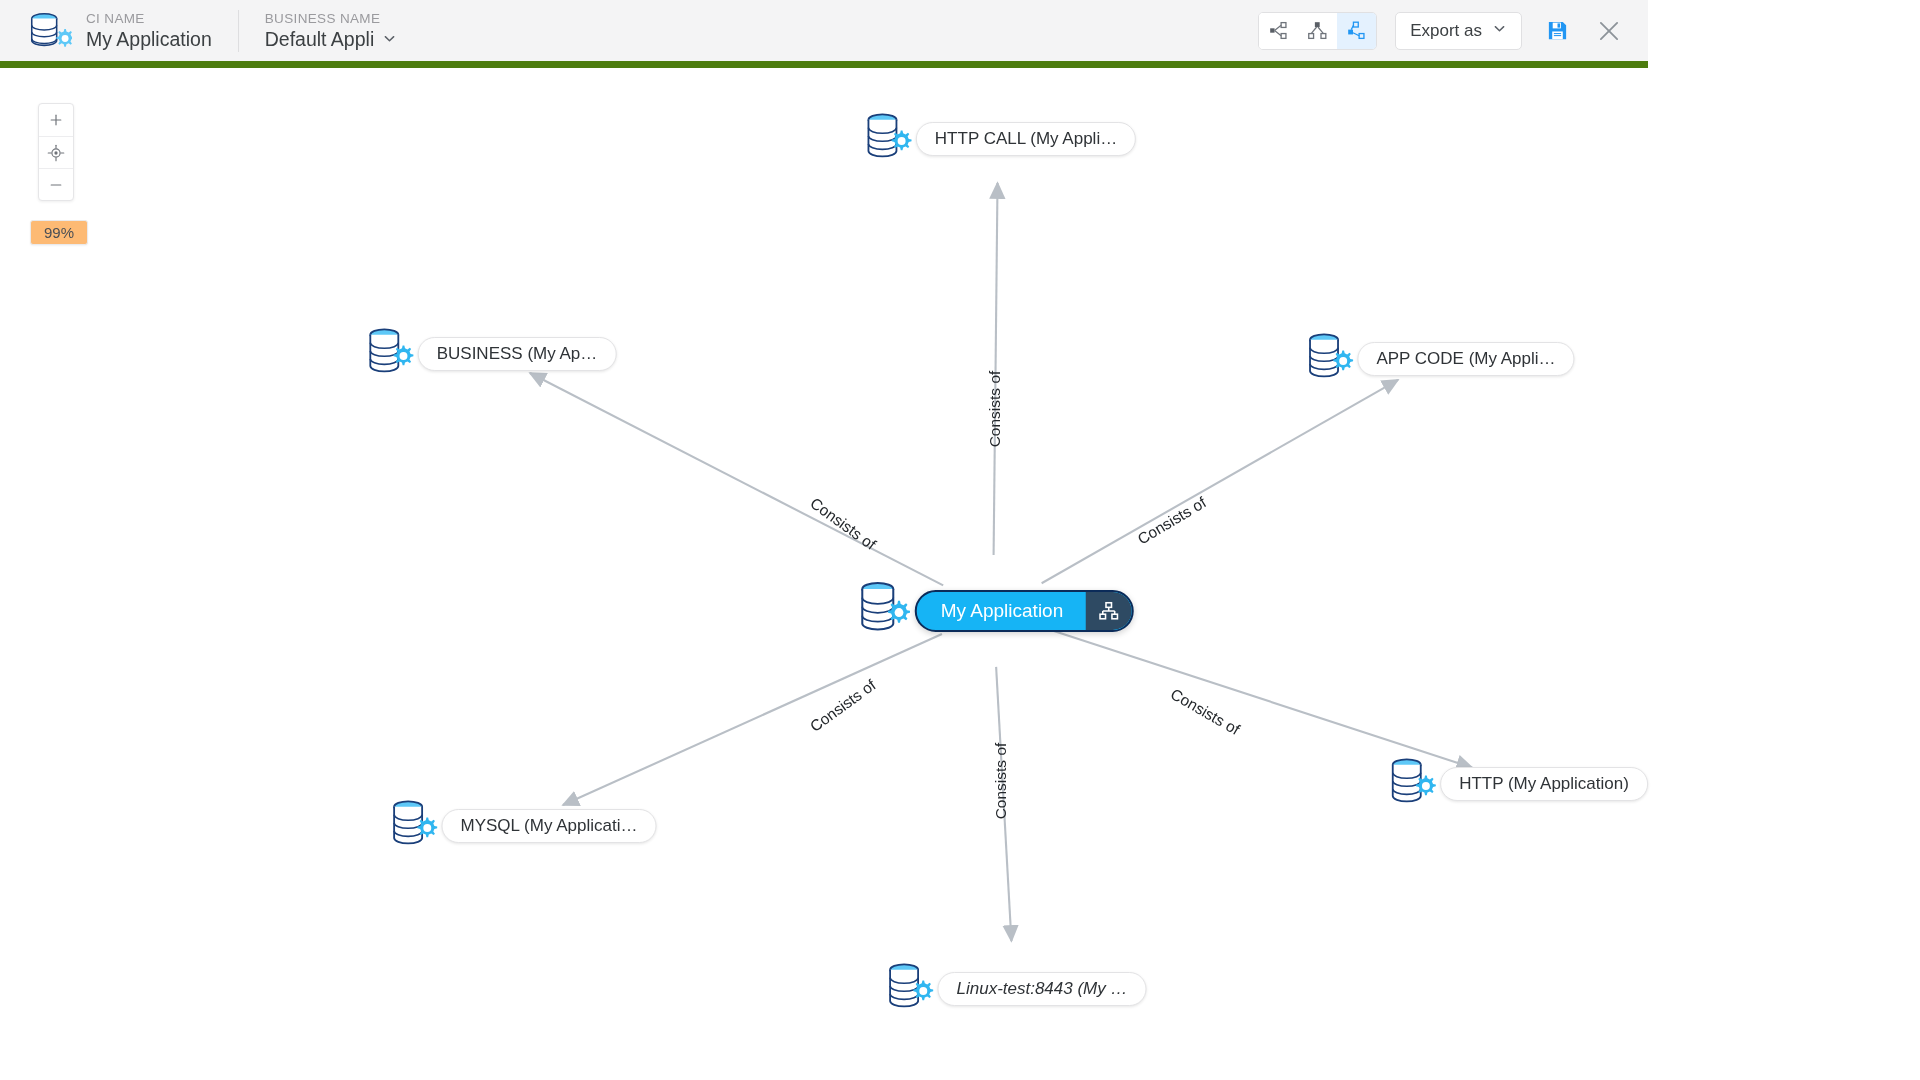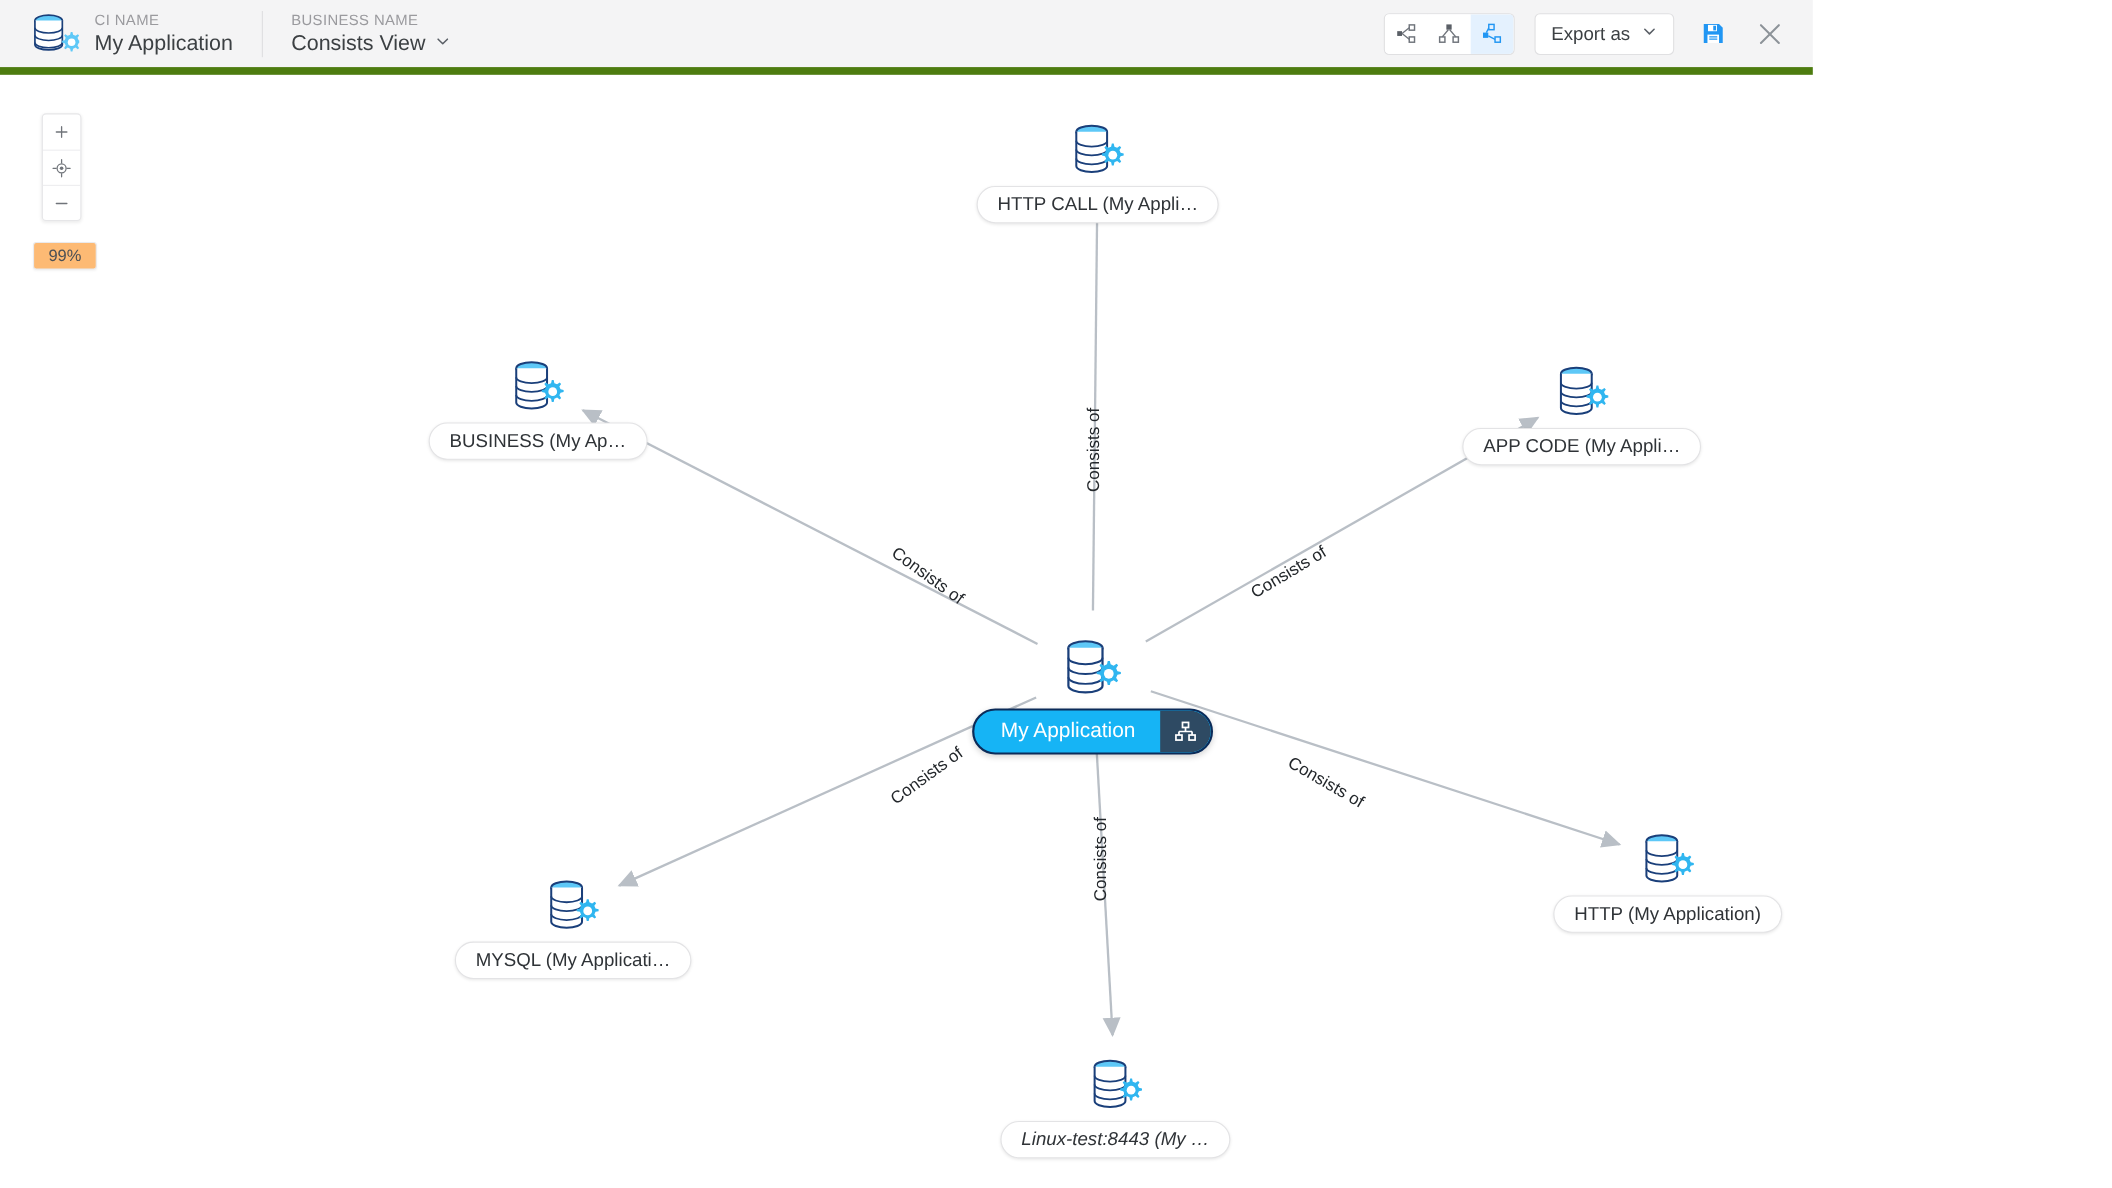--- a/index.html
+++ b/index.html
@@ -90,21 +90,21 @@
     position: absolute; top: 69px; left: 0;
     width: 1920px; height: 1011px;
     background: #ffffff;
     overflow: hidden;
   }
   #edges { position: absolute; inset: 0; width: 1920px; height: 1011px; }
 
   
   .node {
     position: absolute;
-    display: flex; flex-direction: column; align-items: center;
+    display: flex; align-items: center;
     transform: translate(-50%, 0);
     z-index: 10;
   }
   .node-icon { width: 56px; height: 56px; }
   .node-label {
     margin-top: 4px;
     background: #ffffff;
     border: 1px solid #e3e3e5;
     border-radius: 22px;
     height: 34px; padding: 0 18px;
@@ -175,21 +175,21 @@
     <div class="hdr-field">
       <div class="hdr-label">CI NAME</div>
       <div class="hdr-value">My Application</div>
     </div>
 
     <div class="hdr-divider"></div>
 
     <div class="hdr-field">
       <div class="hdr-label">BUSINESS NAME</div>
       <div class="hdr-value">
-        <span>Consists View</span>
+        <span>Default Appli</span>
         <span class="caret">
           <svg viewBox="0 0 16 16" width="15" height="15">
             <path d="M3.5 6 L8 10.4 L12.5 6" fill="none" stroke="#5a5f66" stroke-width="1.5" stroke-linecap="round" stroke-linejoin="round"></path>
           </svg>
         </span>
       </div>
     </div>
   </div>
 
   <div class="hdr-right">

